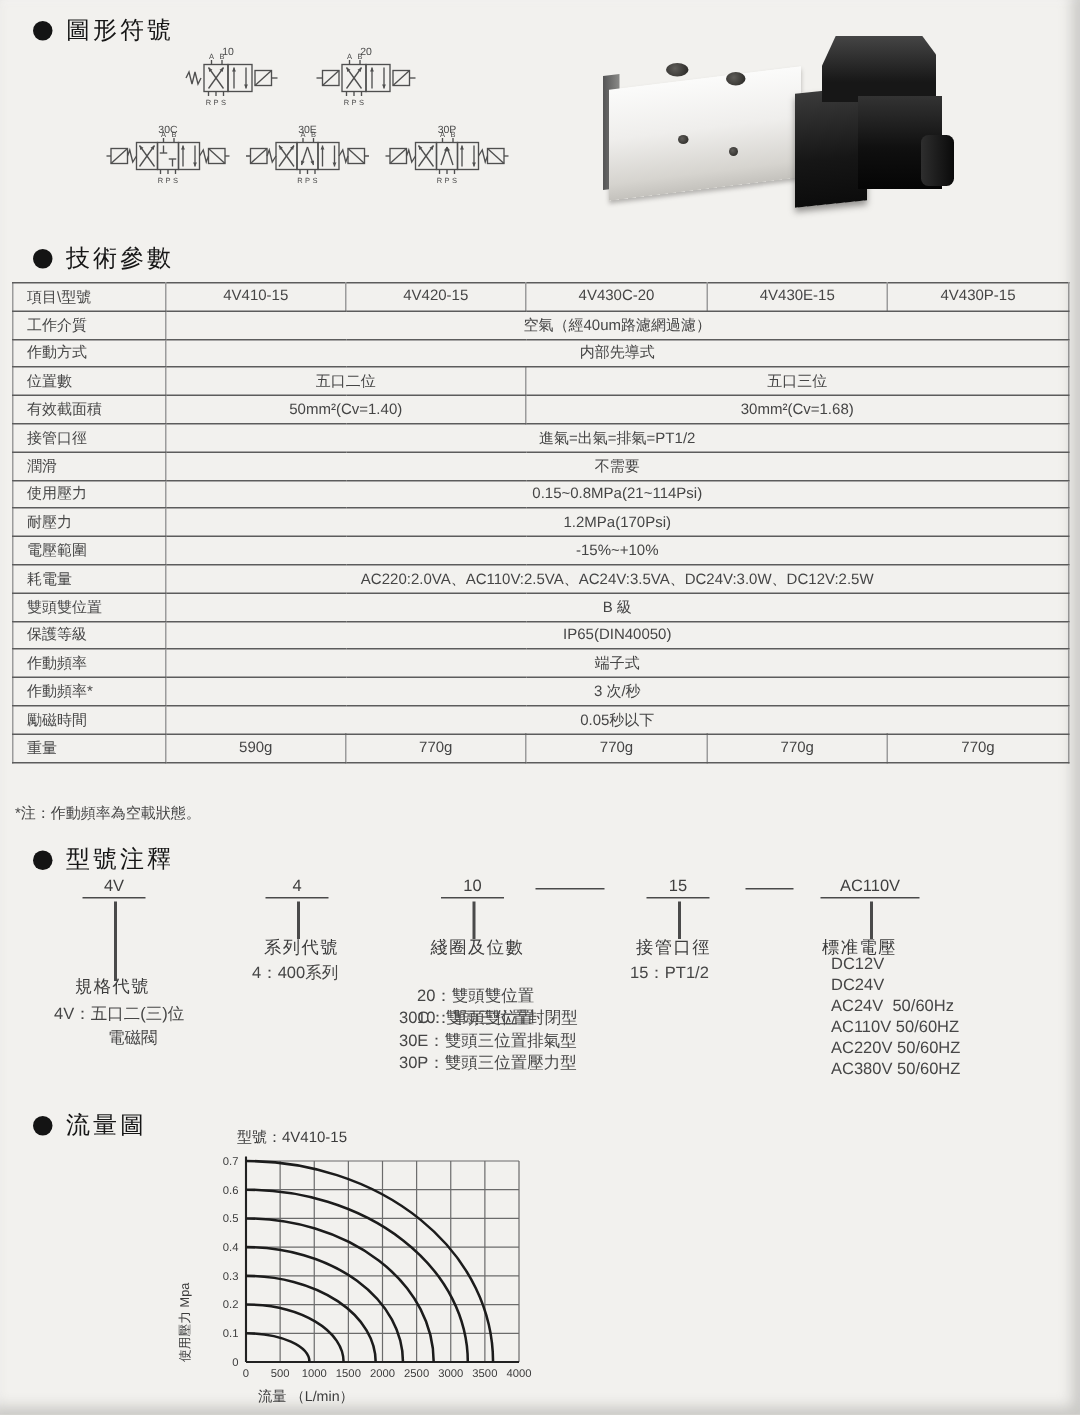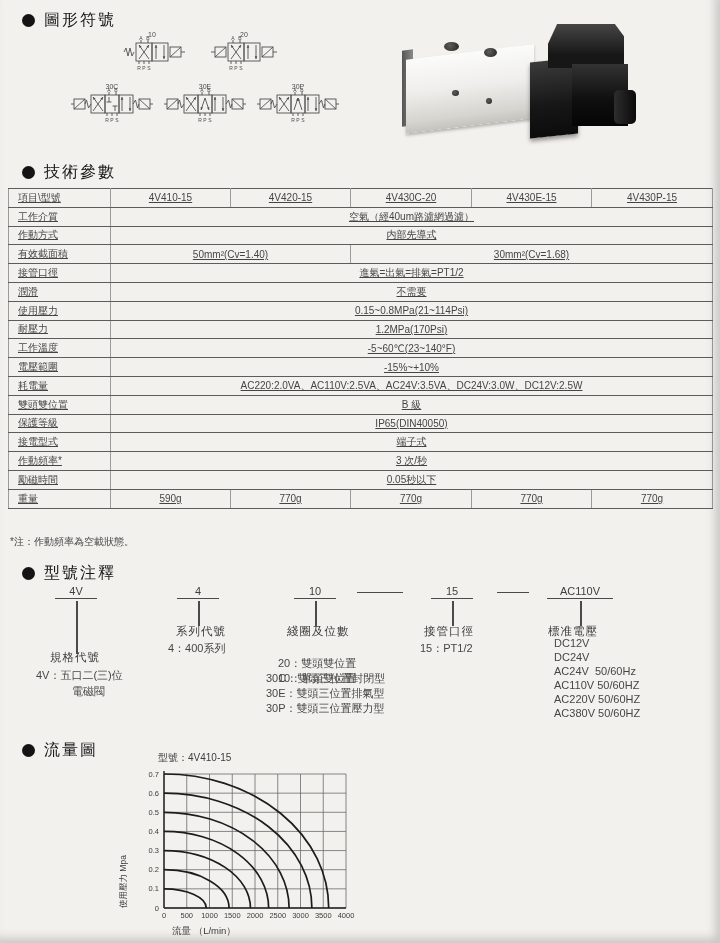--- a/index.html
+++ b/index.html
@@ -11,21 +11,21 @@
   }
   .page::after{content:"";position:absolute;right:0;top:0;width:720px;height:943px;
     pointer-events:none;
     box-shadow:inset -5px -5px 9px rgba(80,78,74,.25), inset 0 2px 4px rgba(255,255,255,.4);}
   .sec-header{position:absolute;display:flex;align-items:center;gap:9px;}
   .sec-header .bullet{width:13px;height:13px;border-radius:50%;background:#141414;flex:0 0 auto;}
   .sec-header .sec-title{font-size:16px;font-weight:normal;color:#161616;letter-spacing:2px;}
 
   
   table.specs{position:absolute;left:8px;top:188px;width:704px;border-collapse:collapse;
-    font-size:10px;color:#454545;table-layout:fixed;text-decoration:underline;}
+    font-size:10px;color:#454545;table-layout:fixed;}
   table.specs td{border-top:1.2px solid #5c5c5c;border-bottom:1.2px solid #5c5c5c;
     border-left:1px solid #9b9b9b;border-right:1px solid #9b9b9b;
     height:17.8px;text-align:center;padding:0 3px;overflow:hidden;white-space:nowrap;}
   table.specs td.rowlabel{text-align:left;padding-left:9px;color:#474747;}
   .footnote{position:absolute;left:10px;top:535px;font-size:10px;color:#454545;}
 
   
   .symbol-svg{position:absolute;}
   .symbol-svg text{fill:#4a4a4a;}
 
@@ -277,20 +277,25 @@
         </tr>
         <tr>
           <td class="rowlabel">工作介質</td>
           <td colspan="5">空氣（經40um路濾網過濾）</td>
         </tr>
         <tr>
           <td class="rowlabel">作動方式</td>
           <td colspan="5">内部先導式</td>
         </tr>
         <tr>
+          <td class="rowlabel">位置數</td>
+          <td colspan="2">五口二位</td>
+          <td colspan="3">五口三位</td>
+        </tr>
+        <tr>
           <td class="rowlabel">有效截面積</td>
           <td colspan="2">50mm²(Cv=1.40)</td>
           <td colspan="3">30mm²(Cv=1.68)</td>
         </tr>
         <tr>
           <td class="rowlabel">接管口徑</td>
           <td colspan="5">進氣=出氣=排氣=PT1/2</td>
         </tr>
         <tr>
           <td class="rowlabel">潤滑</td>
@@ -298,41 +303,37 @@
         </tr>
         <tr>
           <td class="rowlabel">使用壓力</td>
           <td colspan="5">0.15~0.8MPa(21~114Psi)</td>
         </tr>
         <tr>
           <td class="rowlabel">耐壓力</td>
           <td colspan="5">1.2MPa(170Psi)</td>
         </tr>
         <tr>
-          <td class="rowlabel">工作溫度</td>
-          <td colspan="5">-5~60℃(23~140°F)</td>
-        </tr>
-        <tr>
           <td class="rowlabel">電壓範圍</td>
           <td colspan="5">-15%~+10%</td>
         </tr>
         <tr>
           <td class="rowlabel">耗電量</td>
           <td colspan="5">AC220:2.0VA、AC110V:2.5VA、AC24V:3.5VA、DC24V:3.0W、DC12V:2.5W</td>
         </tr>
         <tr>
           <td class="rowlabel">雙頭雙位置</td>
           <td colspan="5">B 級</td>
         </tr>
         <tr>
           <td class="rowlabel">保護等級</td>
           <td colspan="5">IP65(DIN40050)</td>
         </tr>
         <tr>
-          <td class="rowlabel">接電型式</td>
+          <td class="rowlabel">作動頻率</td>
           <td colspan="5">端子式</td>
         </tr>
         <tr>
           <td class="rowlabel">作動頻率*</td>
           <td colspan="5">3 次/秒</td>
         </tr>
         <tr>
           <td class="rowlabel">勵磁時間</td>
           <td colspan="5">0.05秒以下</td>
         </tr>

